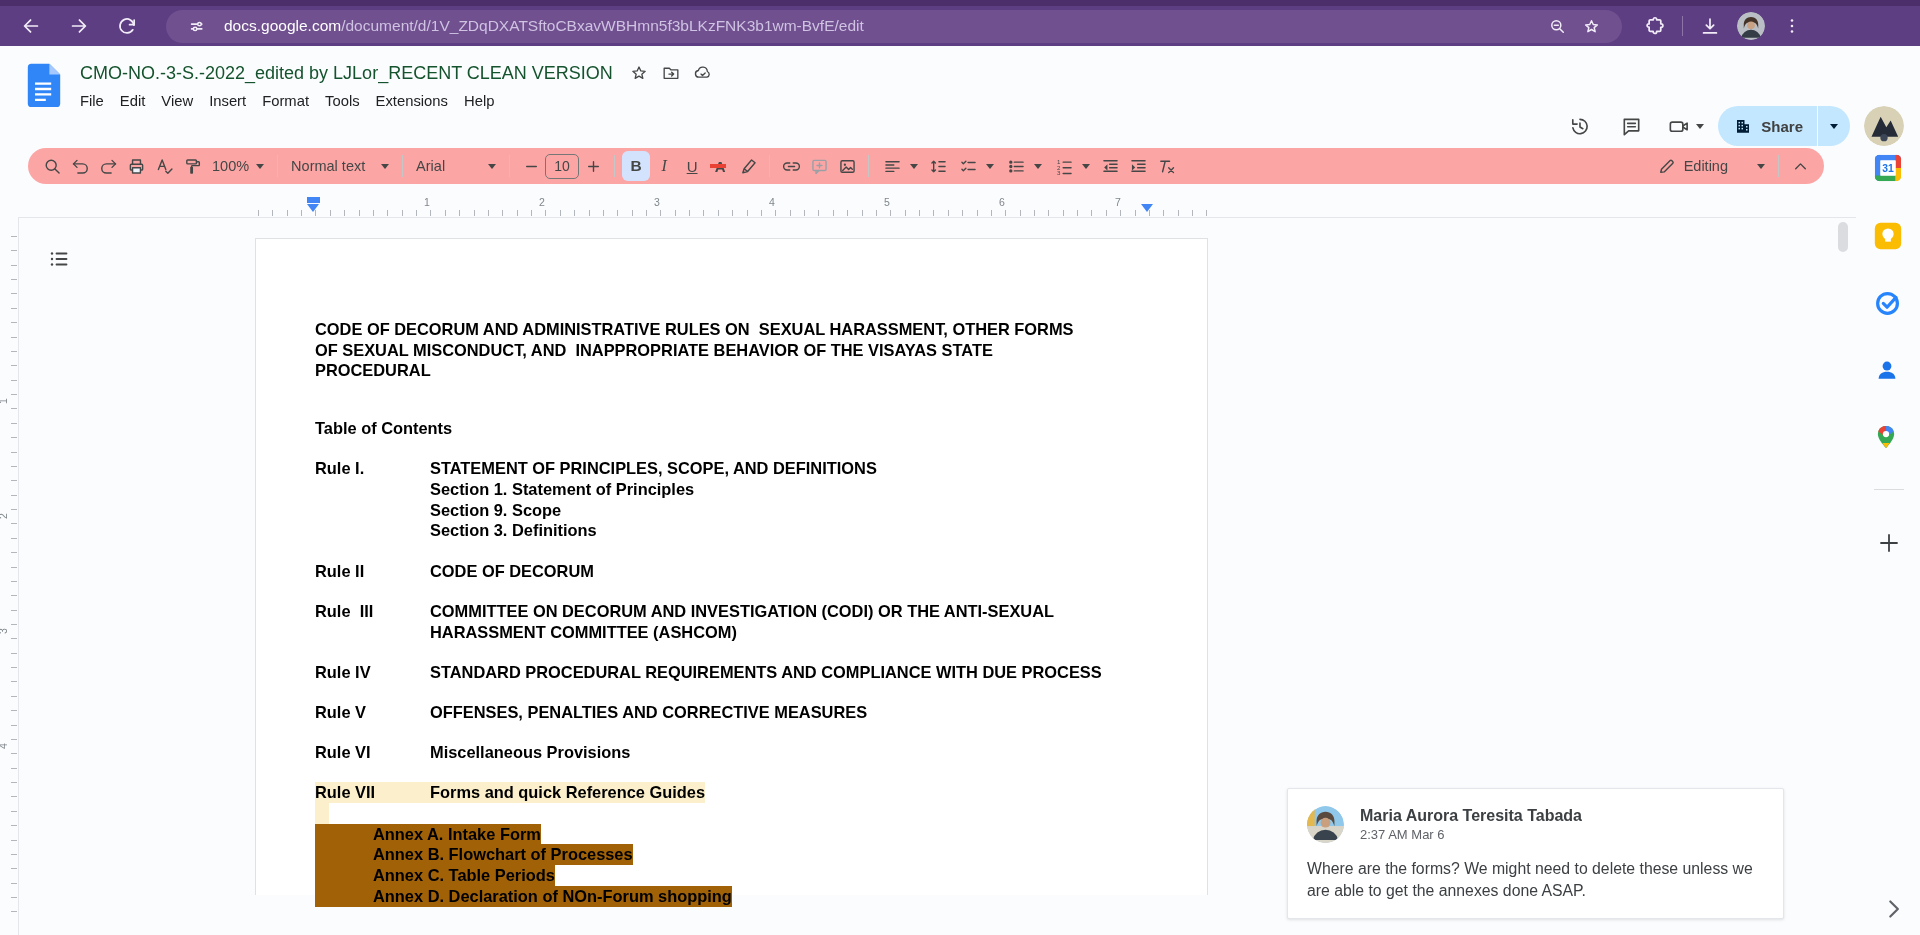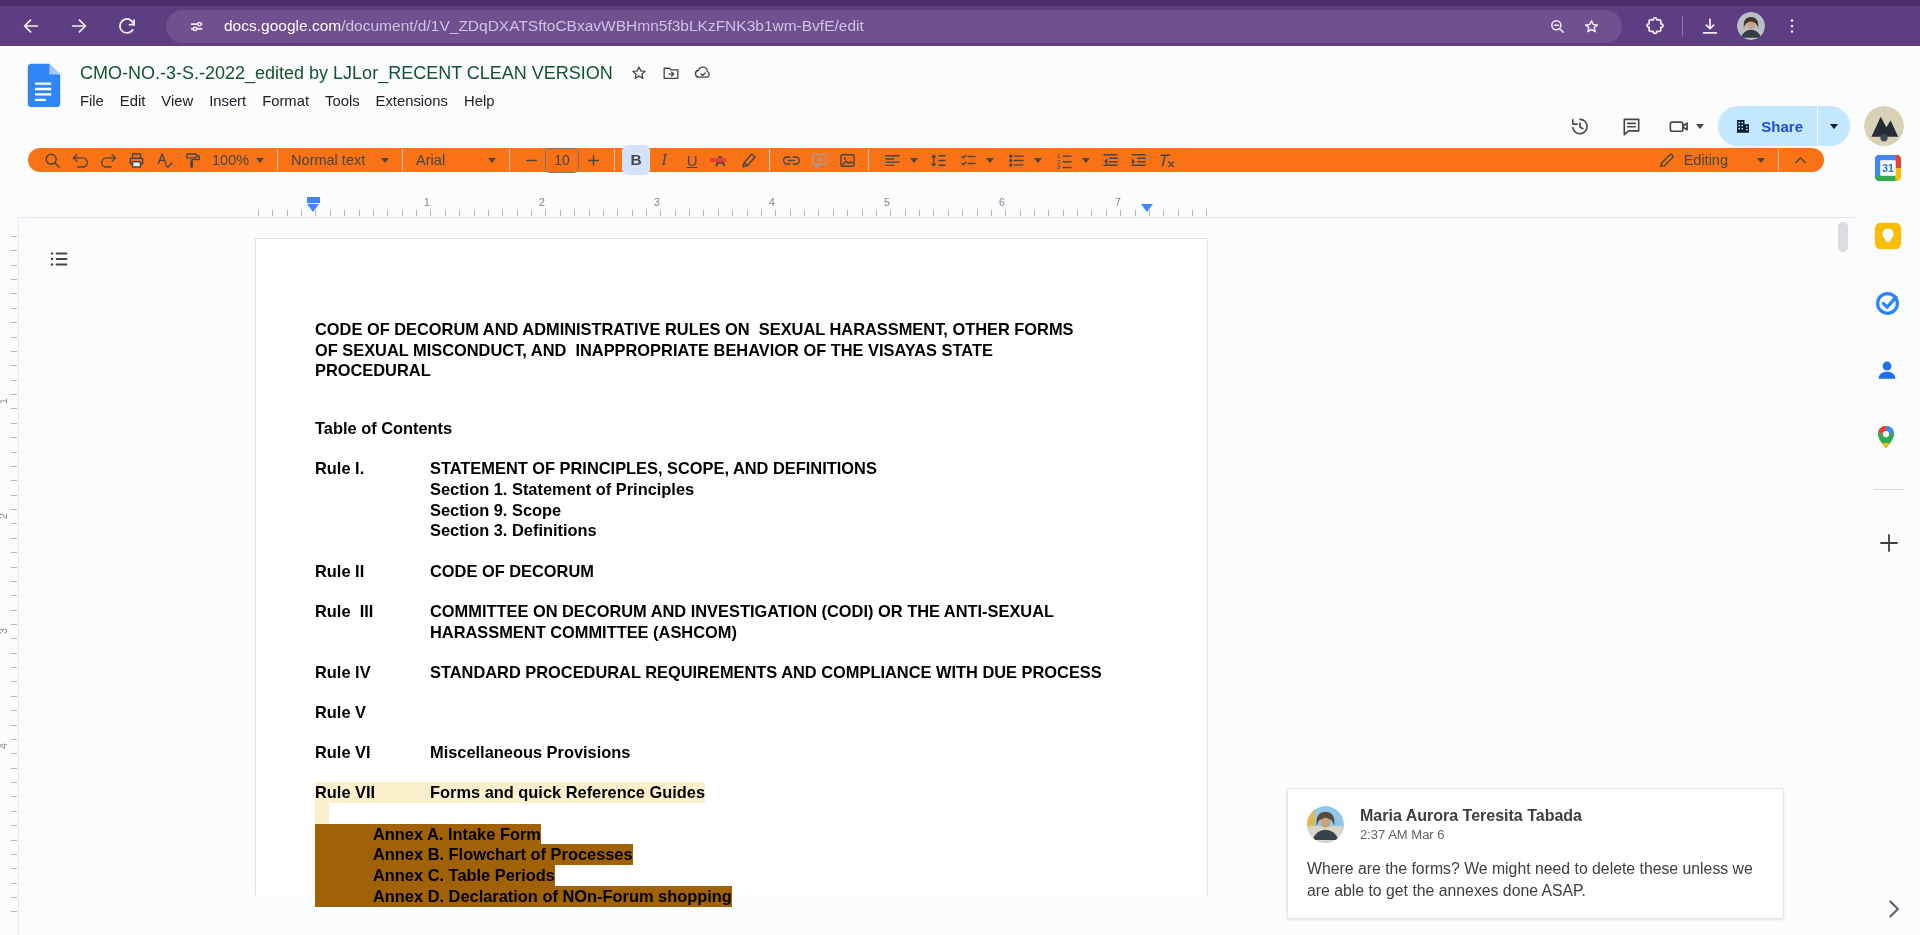--- a/index.html
+++ b/index.html
@@ -40,28 +40,28 @@
     display:flex; align-items:center; gap:8px; }
   .hbtn { width:44px; height:44px; display:flex; align-items:center; justify-content:center; color:#444746; }
   .hbtn svg { width:23px; height:23px; stroke:currentColor; fill:none; stroke-width:1.7;
     stroke-linecap:round; stroke-linejoin:round; }
   .caret { width:0; height:0; border-left:4.5px solid transparent; border-right:4.5px solid transparent;
     border-top:5px solid #444746; display:inline-block; }
   .cam-group { display:flex; align-items:center; gap:6px; padding:0 6px; color:#444746; }
   .share-pill { height:40px; background:#c2e7ff; border-radius:20px; display:flex; align-items:center;
     overflow:hidden; }
   .share-main { display:flex; align-items:center; gap:9px; padding:0 14px 0 16px; height:100%; }
-  .share-label { font-size:15px; font-weight:600; color:#1d4ed8; }
+  .share-label { font-size:15px; font-weight:600; color:#404040; }
   .share-sep { width:1px; height:40px; background:#fbfcfe; }
   .share-caret { width:32px; height:100%; display:flex; align-items:center; justify-content:center; }
   .share-caret .caret { border-top-color:#001d35; }
   .avatar-lg { width:40px; height:40px; border-radius:50%; overflow:hidden; margin-left:6px; }
 
   
-  .toolbar { position:absolute; left:28px; top:148px; width:1796px; height:24px; background:#f97316;
+  .toolbar { position:absolute; left:28px; top:148px; width:1796px; height:36px; background:#fca5a5;
     border-radius:20px; display:flex; align-items:center; padding:0 10px; }
   .tb { height:30px; min-width:28px; display:flex; align-items:center; justify-content:center;
     color:#444746; border-radius:6px; padding:0 2px; }
   .tb svg { width:21px; height:21px; stroke:currentColor; fill:none; stroke-width:1.6;
     stroke-linecap:round; stroke-linejoin:round; }
   .tb.active { background:#d3e3fd; }
   .tb.muted { color:#9aa0a6; }
   .tsep { width:1px; height:22px; background:#c4c7c5; margin:0 7px; flex:0 0 auto; }
   .tlabel { font-size:14.5px; color:#444746; }
   .drop { display:flex; align-items:center; gap:7px; padding:0 6px; height:30px; }
@@ -537,20 +537,21 @@
         <span class="rt">HARASSMENT COMMITTEE (ASHCOM)</span>
       </div>
 
       <div class="toc-row gap">
         <span class="rl">Rule IV</span>
         <span class="rt">STANDARD PROCEDURAL REQUIREMENTS AND COMPLIANCE WITH DUE PROCESS</span>
       </div>
 
       <div class="toc-row gap">
         <span class="rl">Rule V</span>
+        <span class="rt">OFFENSES, PENALTIES AND CORRECTIVE MEASURES</span>
       </div>
 
       <div class="toc-row gap">
         <span class="rl">Rule VI</span>
         <span class="rt">Miscellaneous Provisions</span>
       </div>
 
       <div class="toc-row gap hl-row">
         <span class="rl">Rule VII</span>
         <span class="rt">Forms and quick Reference Guides</span>

